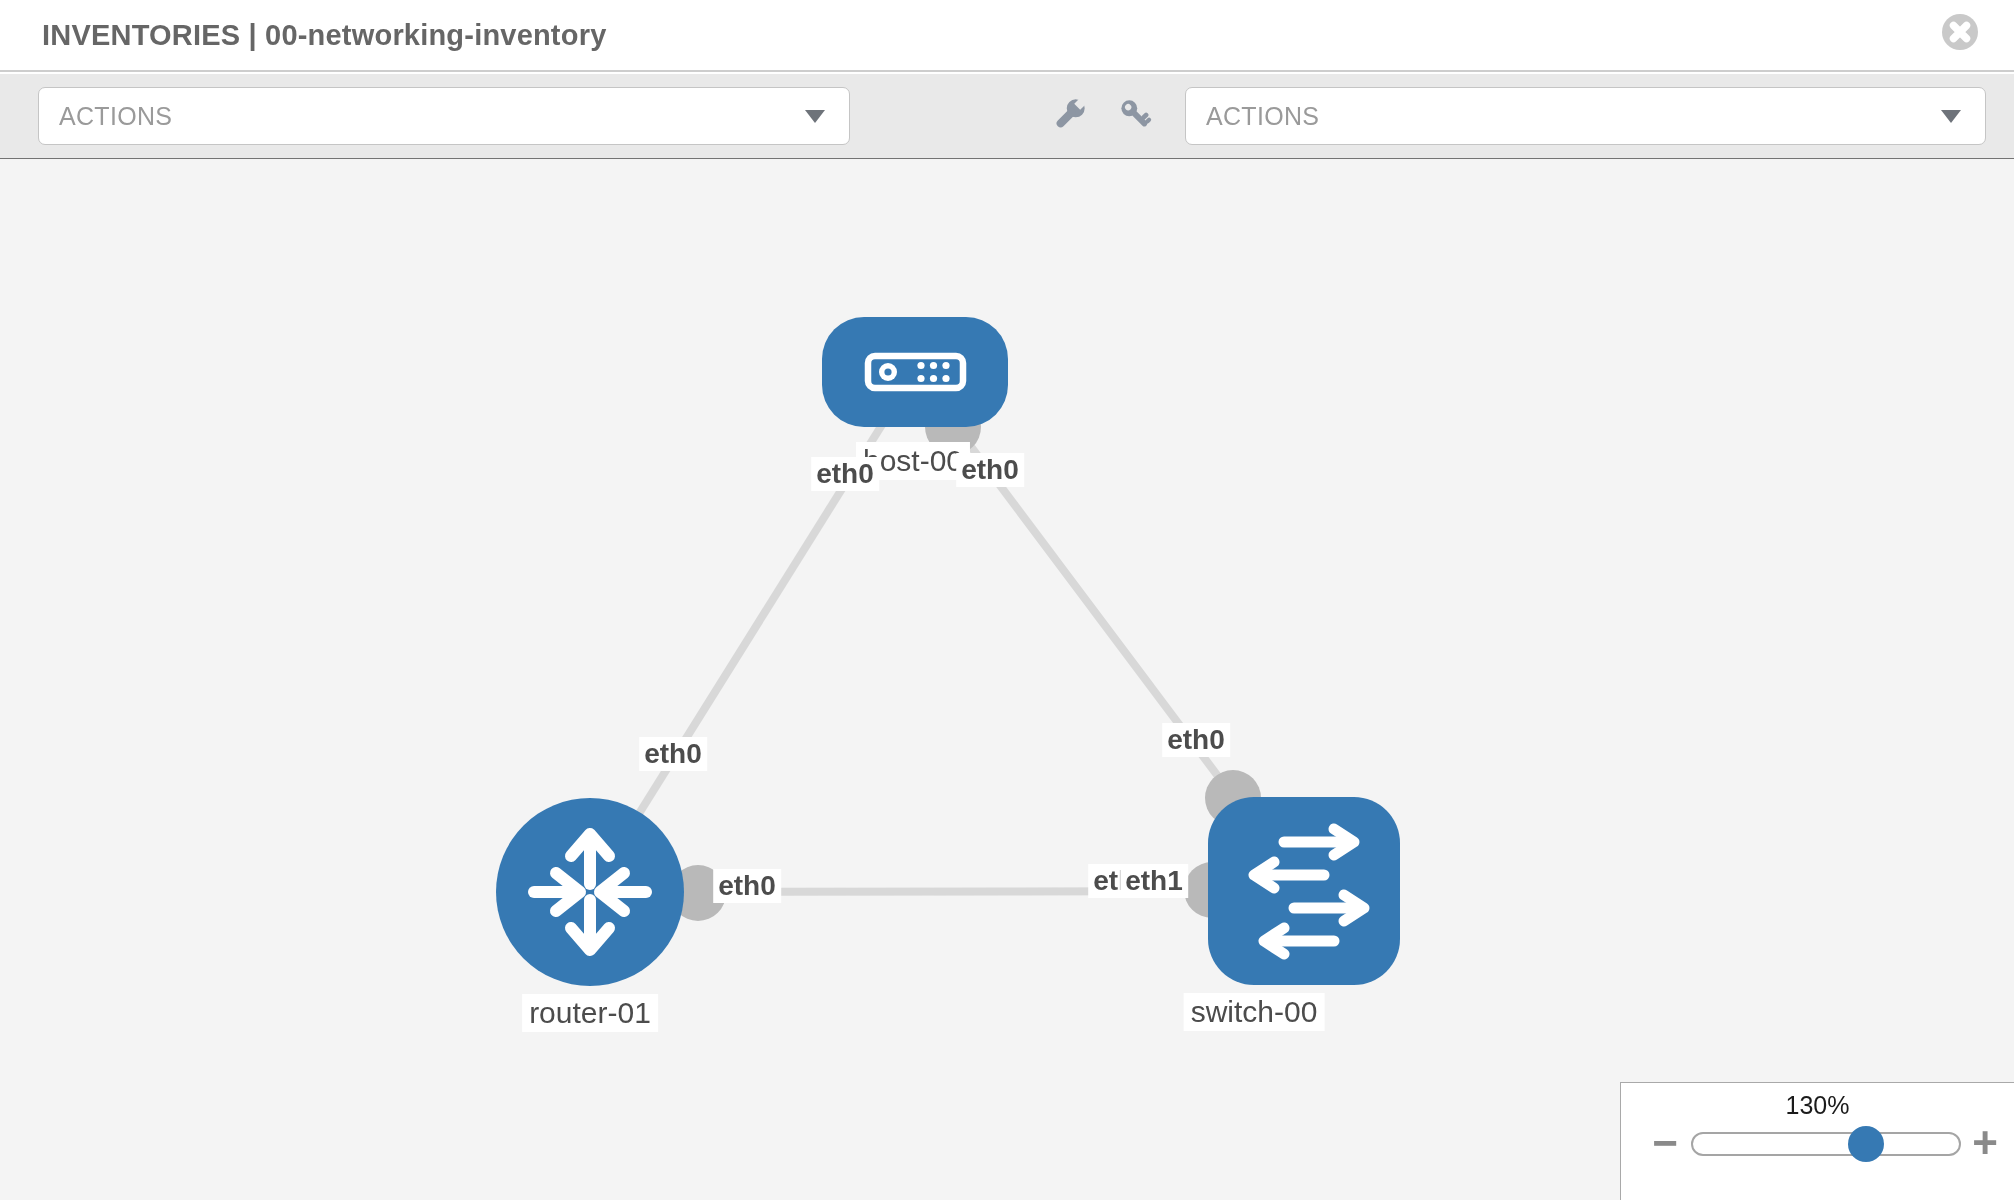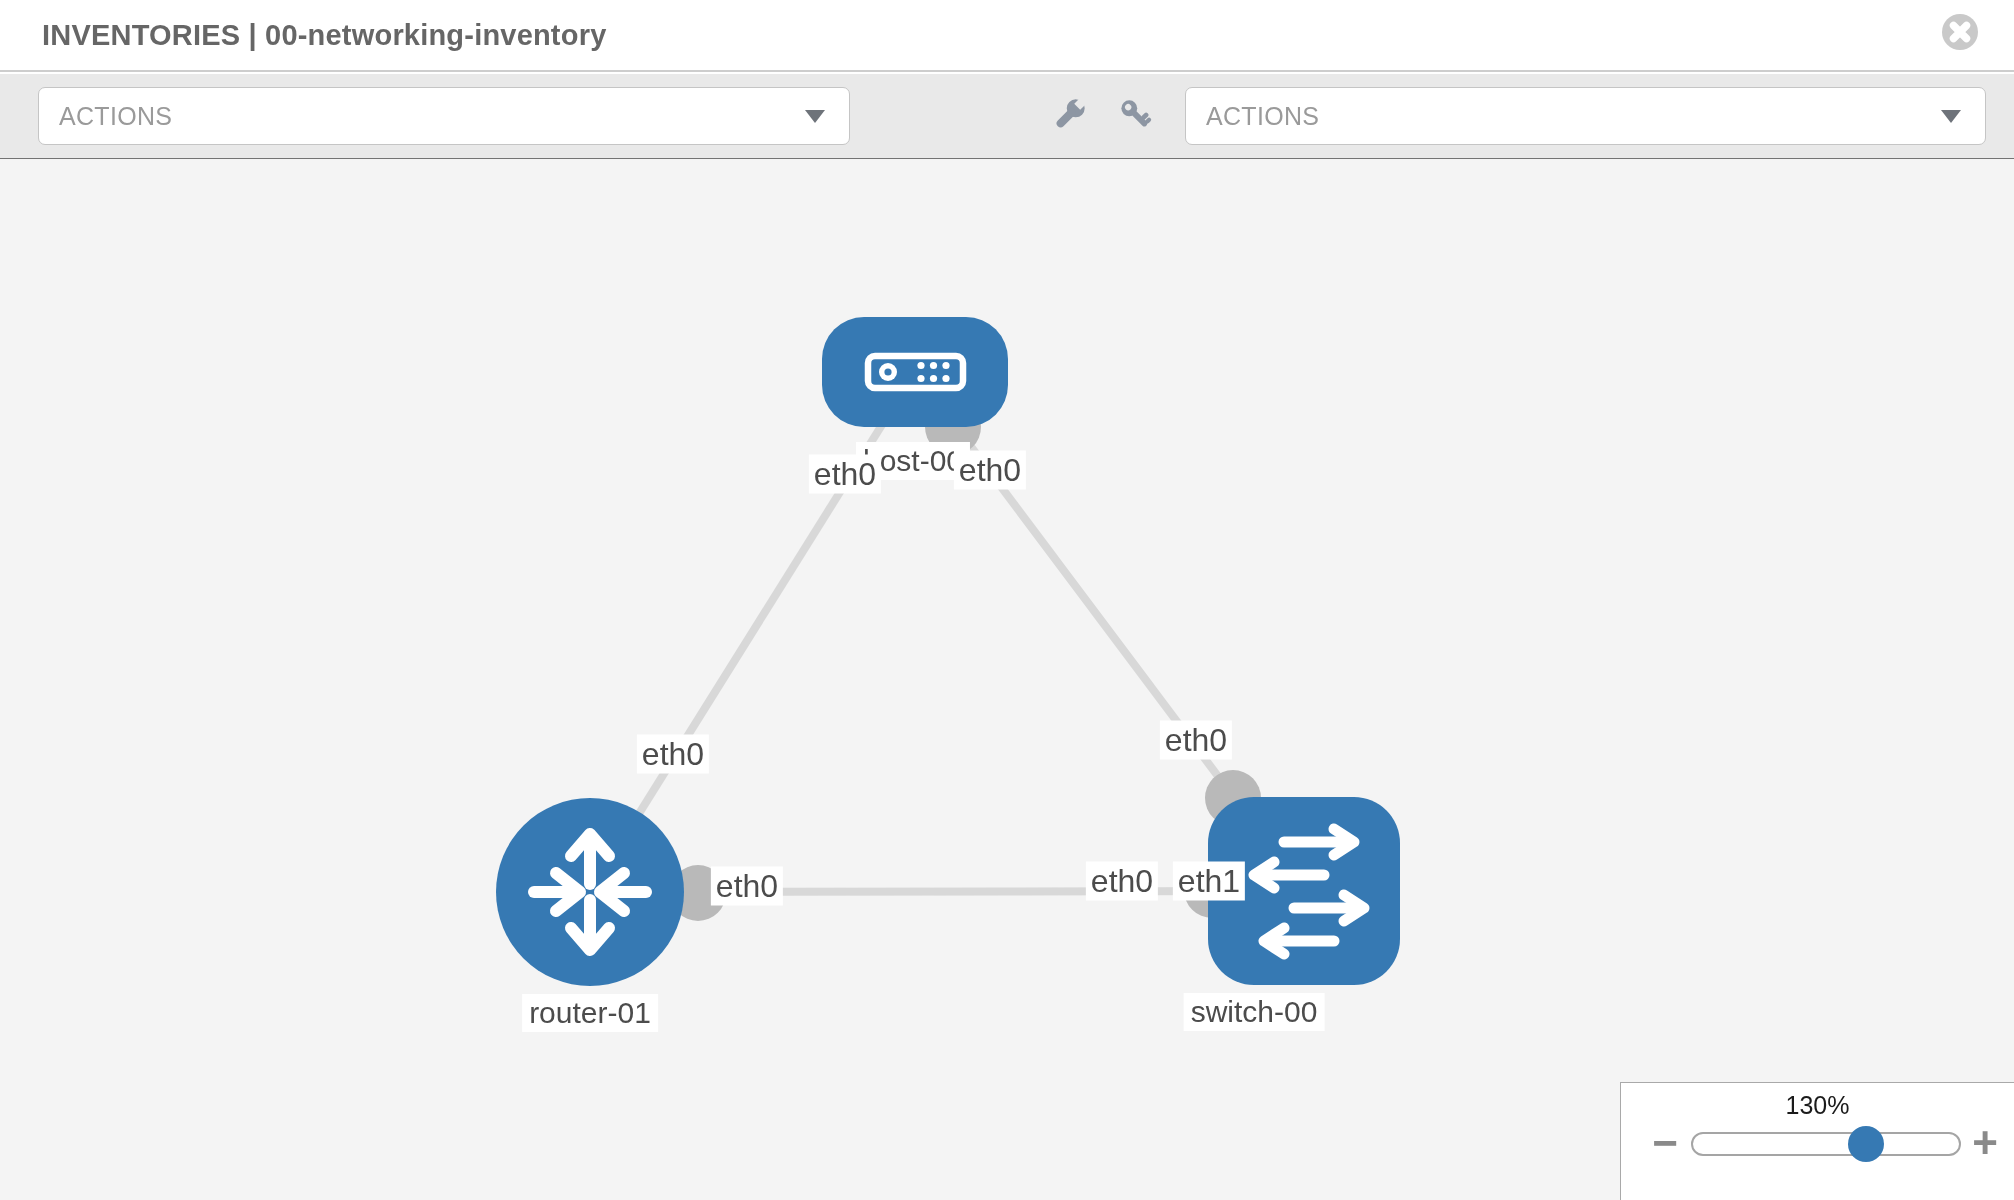--- a/index.html
+++ b/index.html
@@ -22,21 +22,21 @@
   .tool-icon { position:absolute; top:22px; width:38px; height:38px; cursor:pointer; }
   .tool-icon.wrench { left:1050px; }
   .tool-icon.key { left:1117px; }
 
   
   .canvas { position:absolute; left:0; top:159px; width:2014px; height:1041px; background:#f4f4f4; }
   .graph-svg { position:absolute; left:0; top:0; }
 
   .graph-label { position:absolute; transform:translate(-50%,-50%); background:#fff; color:#4c4c4c; white-space:nowrap; z-index:2; }
   .node-label { font-size:30px; padding:2px 7px; }
-  .if-label { font-size:32px; padding:1px 5px; }
+  .if-label { font-size:28px; padding:1px 5px;font-weight:bold; }
   .if-back { z-index:1; }
   .if-front { z-index:3; }
 
   
   .zoom-panel { position:absolute; left:1620px; top:1082px; width:395px; height:119px; background:#fff; border:1px solid #a9a9a9; }
   .zoom-level { position:absolute; left:0; top:8px; width:100%; text-align:center; font-size:25px; color:#1b1b1b; }
   .zoom-minus, .zoom-plus { position:absolute; top:60px; transform:translate(-50%,-50%); font-size:44px; font-weight:bold; color:#8a8a8a; cursor:pointer; line-height:1; }
   .zoom-minus { left:44px; }
   .zoom-plus { left:364px; }
   .zoom-track { position:absolute; left:70px; top:49px; width:270px; height:24px; background:#fff; border:2px solid #a5a5a5; border-radius:13px; cursor:pointer; }
@@ -153,21 +153,21 @@
     <div class="graph-label node-label" style="left:913px; top:302px;">host-00</div>
     <div class="graph-label node-label" style="left:590px; top:854px;">router-01</div>
     <div class="graph-label node-label" style="left:1254px; top:853px;">switch-00</div>
 
     <div class="graph-label if-label" style="left:845px; top:315px;">eth0</div>
     <div class="graph-label if-label" style="left:990px; top:311px;">eth0</div>
     <div class="graph-label if-label" style="left:673px; top:595px;">eth0</div>
     <div class="graph-label if-label" style="left:747px; top:727px;">eth0</div>
     <div class="graph-label if-label" style="left:1196px; top:581px;">eth0</div>
     <div class="graph-label if-label if-back" style="left:1122px; top:722px;">eth0</div>
-    <div class="graph-label if-label if-front" style="left:1209px; top:722px;">eth1</div>
+    <div class="graph-label if-label if-front" style="left:1154px; top:722px;">eth1</div>
   </div>
 
   <div class="zoom-panel">
     <div class="zoom-level">130%</div>
     <div class="zoom-minus">−</div>
     <div class="zoom-track">
       <div class="zoom-thumb"></div>
     </div>
     <div class="zoom-plus">+</div>
   </div>

